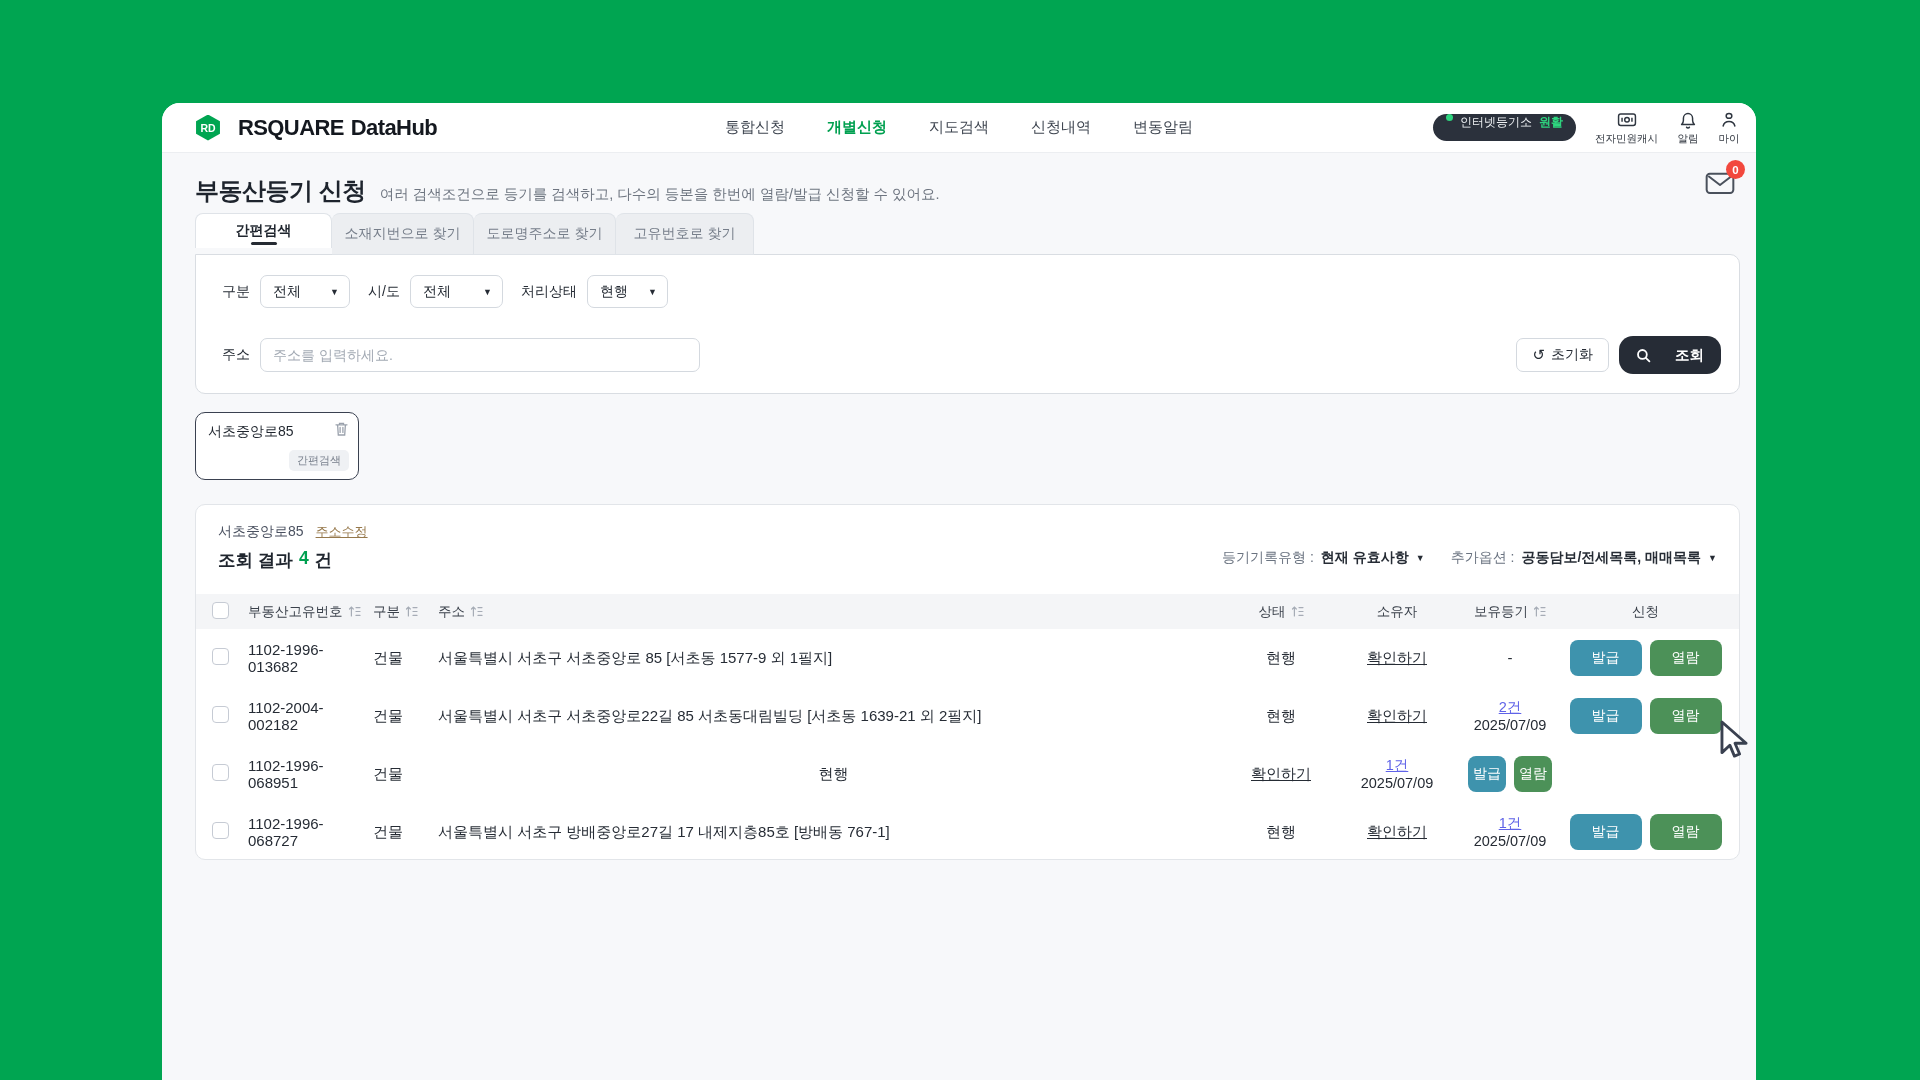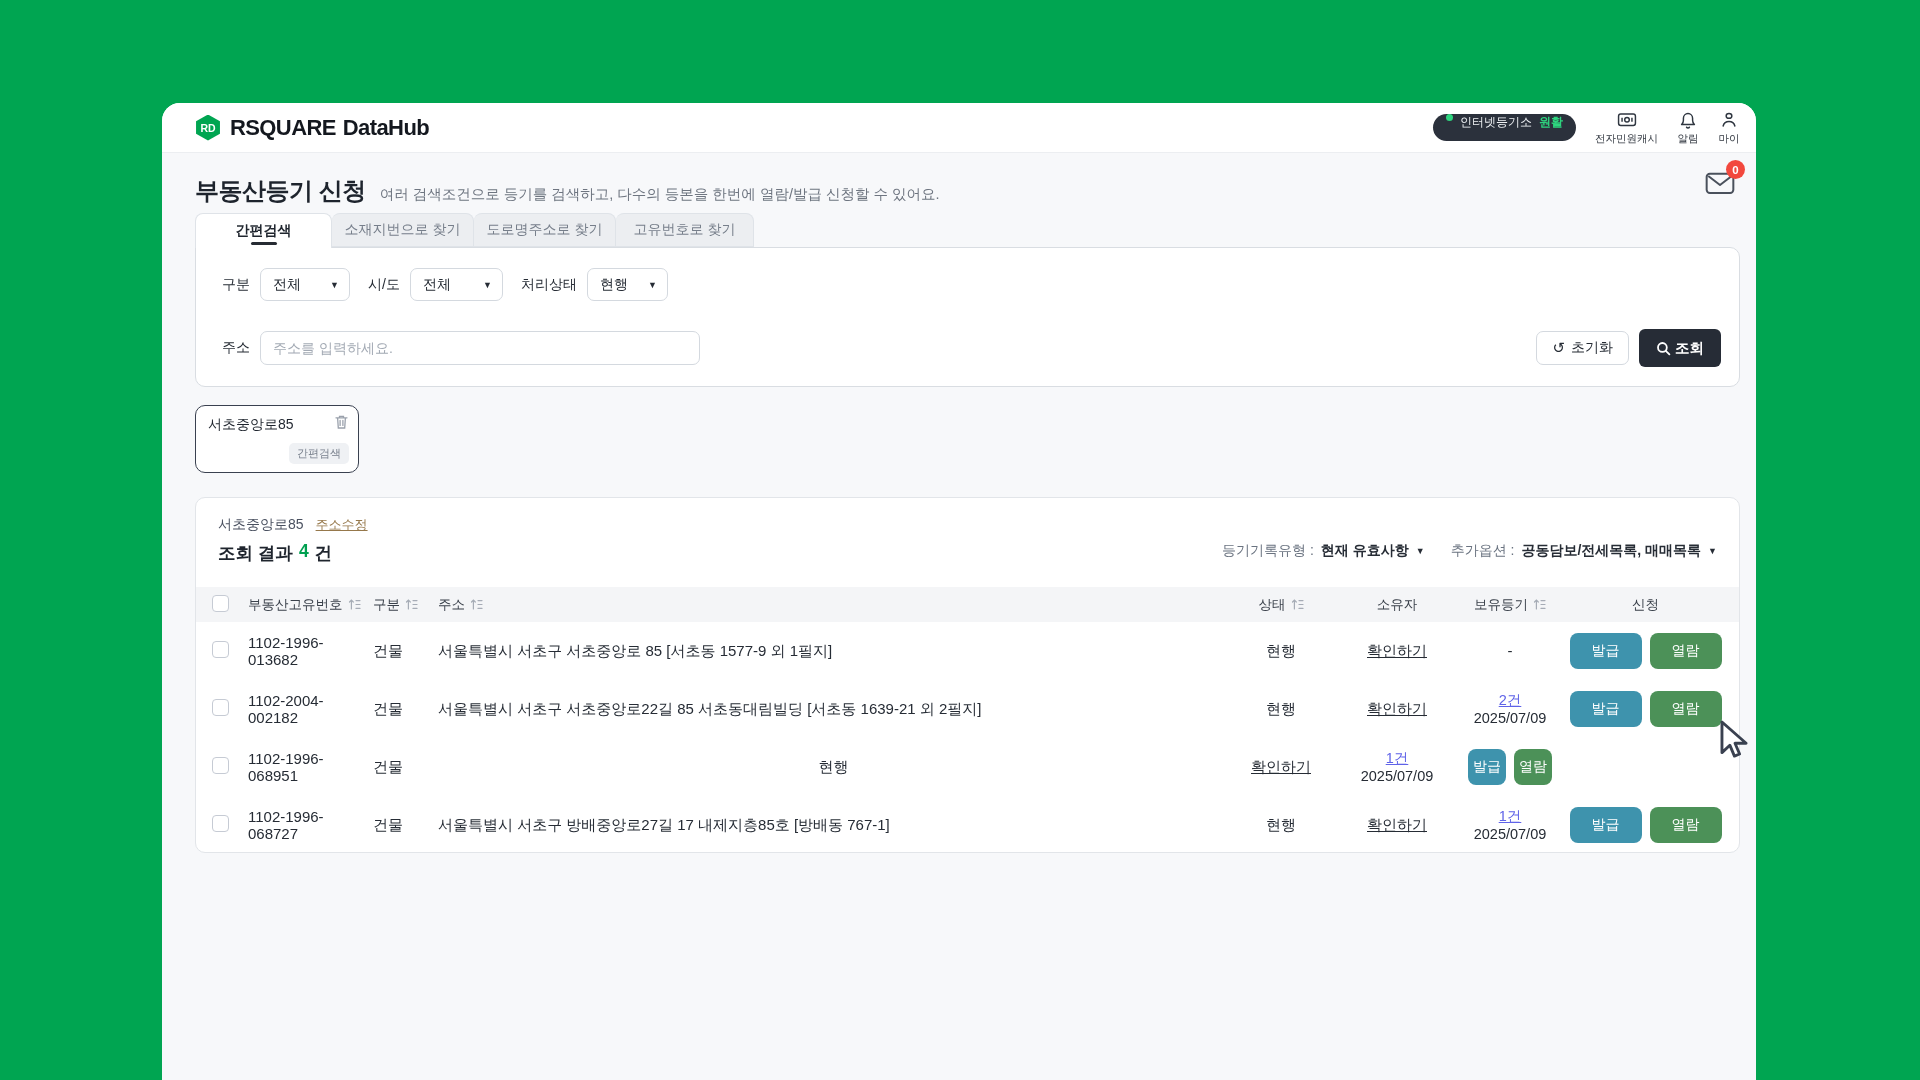--- a/index.html
+++ b/index.html
@@ -1,21 +1,21 @@
 <!DOCTYPE html>
 <html><head>
 <meta charset="utf-8">
 <style>
   *{margin:0;padding:0;box-sizing:border-box}
   html,body{width:1920px;height:1080px}
   body{background:#00A551;font-family:"Liberation Sans","DejaVu Sans",sans-serif;position:relative;overflow:hidden}
   .app{position:absolute;left:162px;top:103px;width:1594px;height:977px;background:#fff;border-radius:18px 18px 0 0;overflow:hidden}
   
   .topbar{height:49px;display:flex;align-items:center;padding:0 16px 0 33px;position:relative;background:#fff}
-  .logo{display:flex;align-items:flex-start;gap:9px}
+  .logo{display:flex;align-items:flex-start;gap:17px}
   .logo-badge{width:26px;height:26px;background:#00A551;clip-path:polygon(50% 0,96% 26%,96% 74%,50% 100%,4% 74%,4% 26%);color:#fff;font-size:10.5px;font-weight:bold;display:flex;align-items:center;justify-content:center}
   .logo-name{font-size:22px;font-weight:900;color:#14181F;letter-spacing:-0.6px;display:flex;gap:7px;align-items:baseline}
   .logo-name .n2{font-weight:700}
   .nav{position:absolute;left:50%;transform:translateX(-50%);display:flex;gap:42px}
   .nav-item{font-size:15px;color:#3E4550;cursor:pointer;white-space:nowrap}
   .nav-item.active{color:#00A050;font-weight:bold}
   .top-right{margin-left:auto;display:flex;align-items:center;gap:19px}
   .pill{display:flex;align-items:flex-start;gap:7px;background:#2B313C;border-radius:15px;height:27px;padding:0 13px;cursor:pointer}
   .pill-dot{width:7px;height:7px;border-radius:50%;background:#2ED47E}
   .pill-label{font-size:12px;color:#EDF0F3;white-space:nowrap}
@@ -25,40 +25,40 @@
   .divider{height:1px;background:#ECEEF1}
   
   .content{height:927px;background:#F7F8FA;padding:22px 16px 0 33px;position:relative}
   .page-head{display:flex;align-items:baseline;gap:14px;height:32px}
   .title{font-size:24px;font-weight:800;color:#1E242D;letter-spacing:-0.5px}
   .subtitle{font-size:14.5px;color:#6E7580}
   .mail-wrap{position:absolute;right:18px;top:16px;width:34px;height:30px;cursor:pointer}
   .mail-badge{position:absolute;top:-9px;right:-7px;min-width:19px;height:19px;border-radius:50%;background:#F2483D;color:#fff;font-size:11.5px;font-weight:bold;display:flex;align-items:center;justify-content:center;padding:0 4px}
   
   .tabs{display:flex;margin-top:6px;position:relative;z-index:2}
-  .tab{width:142px;height:34px;display:flex;align-items:center;justify-content:center;font-size:14px;color:#767E8A;background:#ECEEF1;border:1px solid #DFE3E8;border-left-width:0;border-radius:8px 8px 0 0;cursor:pointer;position:relative}
+  .tab{width:142px;height:42px;display:flex;align-items:center;justify-content:center;font-size:14px;color:#767E8A;background:#ECEEF1;border:1px solid #DFE3E8;border-left-width:0;border-radius:8px 8px 0 0;cursor:pointer;position:relative}
   .tab:first-child{width:137px;border-left-width:1px}
   .tab:last-child{width:138px}
   .tab.active{background:#fff;color:#1F252E;font-weight:bold;height:35px;border-bottom:none}
   .tab.active::after{content:"";position:absolute;bottom:3px;left:50%;transform:translateX(-50%);width:26px;height:3px;background:#262B33;border-radius:2px}
   
   .panel{margin-top:-1px;width:1545px;height:140px;background:#fff;border:1px solid #D9DDE2;border-radius:0 10px 10px 10px;padding:20px 18px 0 26px;position:relative;z-index:1}
   .frow{display:flex;align-items:center}
   .flabel{font-size:14px;color:#262C35;margin-right:10px;white-space:nowrap}
   .fselect{display:flex;align-items:center;justify-content:space-between;border:1px solid #D4D9DF;border-radius:7px;height:33px;background:#fff;padding:0 10px 0 12px;font-size:14px;color:#262C35;cursor:pointer}
   .sel-cat{width:90px}.sel-sido{width:93px}.sel-status{width:81px}
   .gsep{margin-left:18px}
   .caret-sm{font-size:9px;color:#262C35}
   .frow2{margin-top:28px}
   .addr-input{width:440px;height:34px;border:1px solid #D4D9DF;border-radius:7px;background:#fff;padding:0 12px;font-size:14px;color:#262C35;outline:none;font-family:inherit}
   .addr-input::placeholder{color:#A3AAB4}
   .right-btns{margin-left:auto;display:flex;align-items:center;gap:10px}
   .btn-reset{height:34px;padding:0 15px;border:1px solid #D4D9DF;border-radius:7px;background:#fff;font-size:14px;color:#262C35;display:flex;align-items:center;gap:6px;cursor:pointer;font-family:inherit}
   .reset-ic{font-size:15px;color:#262C35}
-  .btn-search{height:38px;padding:0 17px;border:none;border-radius:6px;background:#262C36;color:#fff;font-size:14.5px;font-weight:bold;display:flex;align-items:center;gap:4px;cursor:pointer;font-family:inherit}
+  .btn-search{height:38px;padding:0 17px;border:none;border-radius:14px;background:#262C36;color:#fff;font-size:14.5px;font-weight:bold;display:flex;align-items:center;gap:24px;cursor:pointer;font-family:inherit}
   
   .chip{margin-top:18px;width:164px;height:68px;background:#fff;border:1.5px solid #3A4150;border-radius:10px;padding:10px 12px;position:relative;cursor:pointer}
   .chip-text{font-size:14px;color:#1F252E}
   .chip-trash{position:absolute;top:8px;right:9px;cursor:pointer}
   .chip-badge{position:absolute;bottom:8px;right:9px;background:#EFF1F4;color:#767E8A;font-size:11px;padding:3px 8px;border-radius:5px}
   
   .results{margin-top:24px;width:1545px;height:356px;background:#fff;border:1px solid #E2E5E9;border-radius:10px;position:relative;overflow:hidden}
   .res-head{padding:18px 22px 0 22px}
   .res-query{font-size:14px;color:#4A5160;display:flex;gap:12px;align-items:baseline}
   .res-edit{font-size:13px;color:#96784B;text-decoration:underline;cursor:pointer}
@@ -95,20 +95,27 @@
 <div class="app">
 
   <div class="topbar">
     <div class="logo">
       <div class="logo-badge">RD</div>
       <div class="logo-name">
         <span>RSQUARE</span>
         <span class="n2">DataHub</span>
       </div>
     </div>
+    <div class="nav">
+      <div class="nav-item">통합신청</div>
+      <div class="nav-item active">개별신청</div>
+      <div class="nav-item">지도검색</div>
+      <div class="nav-item">신청내역</div>
+      <div class="nav-item">변동알림</div>
+    </div>
     <div class="top-right">
       <div class="pill">
         <span class="pill-dot"></span>
         <span class="pill-label">인터넷등기소</span>
         <span class="pill-status">원활</span>
       </div>
       <div class="quick">
         <span>
           <svg width="22" height="22" viewBox="0 0 24 24" fill="none" stroke="#2F3640" stroke-width="1.6">
             <rect x="2.8" y="5.5" width="18.4" height="12.5" rx="2.4"></rect>

